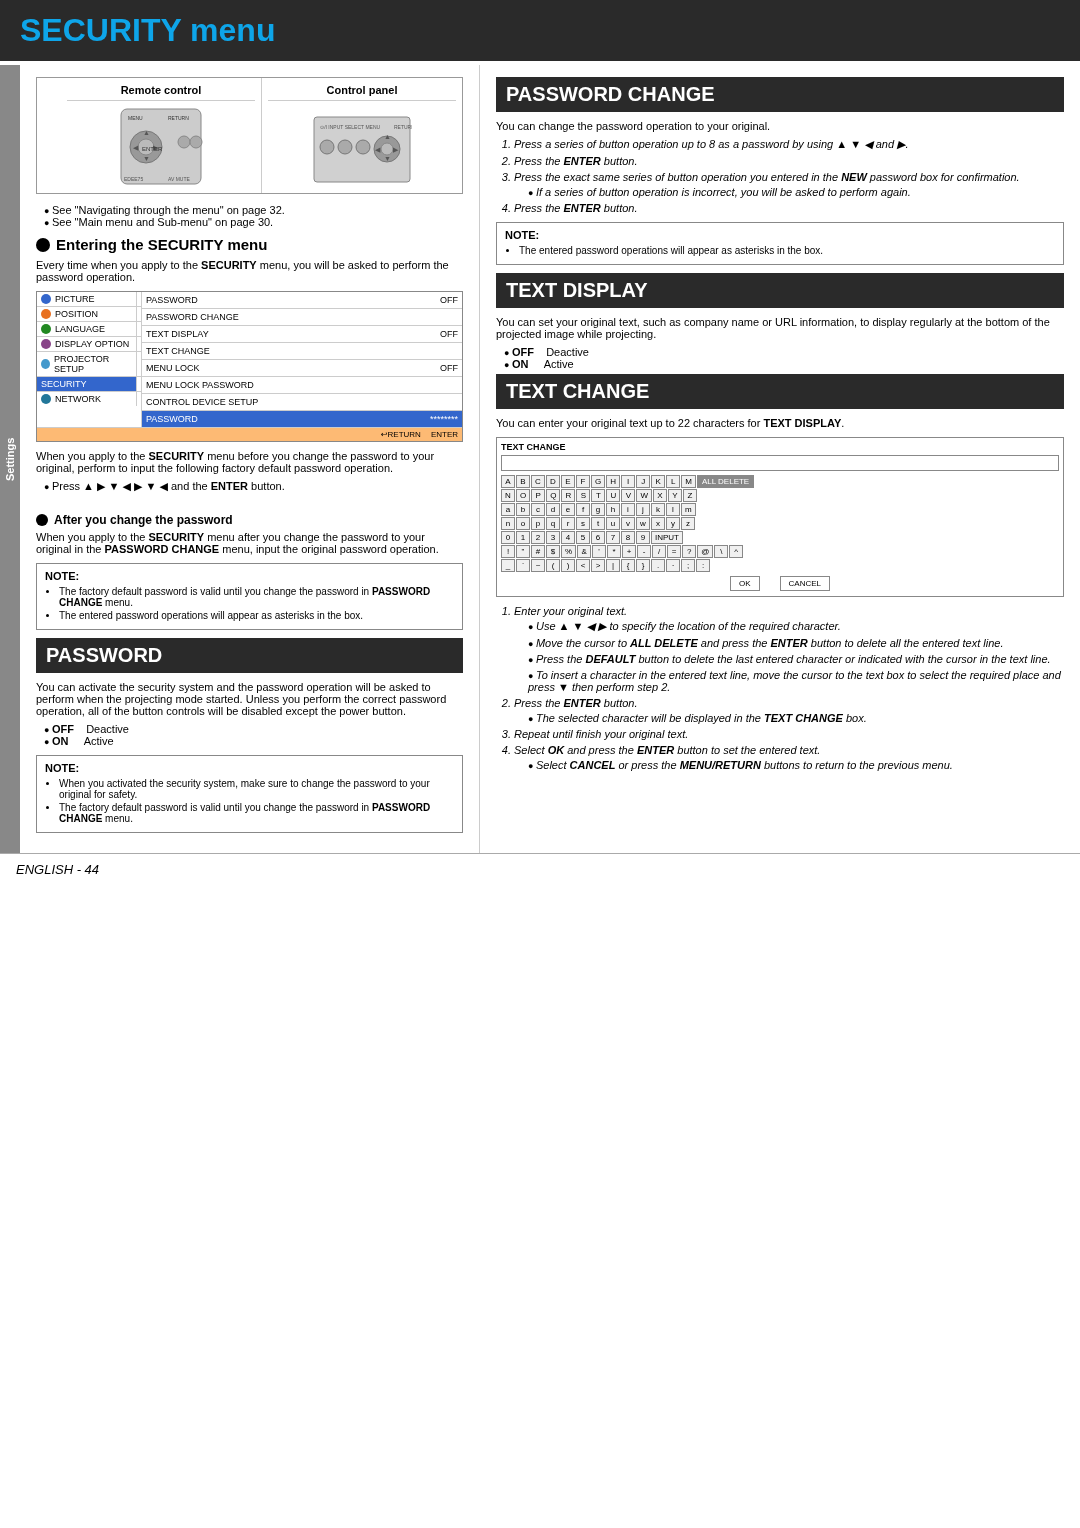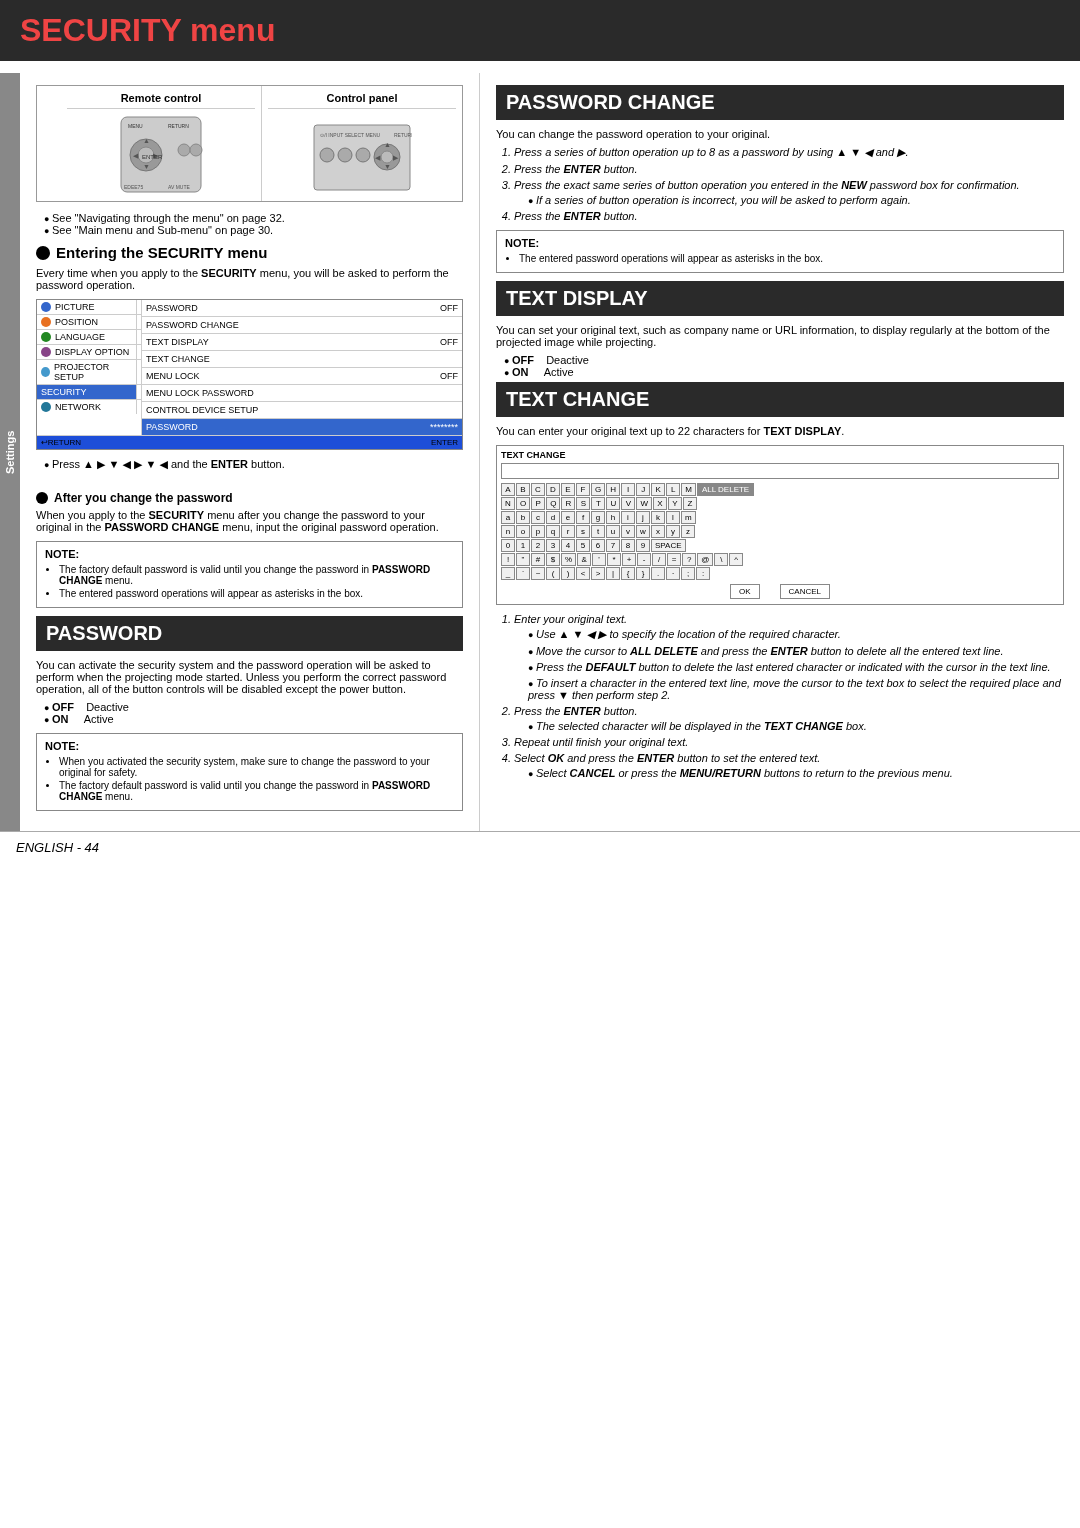--- a/index.html
+++ b/index.html
@@ -6,25 +6,25 @@
     body {
       font-family: Arial, sans-serif;
       font-size: 11px;
       background: #fff;
       width: 1080px;
       min-height: 1528px;
       color: #000;
     }
     .page-title {
       background: #2a2a2a;
-      color: #ef4444;
+      color: #0ea5e9;
       font-size: 32px;
       font-weight: bold;
       padding: 12px 20px;
-      margin-bottom: 12px;
+      margin-bottom: 4px;
     }
     .main-layout {
       display: flex;
       gap: 0;
     }
     .left-col {
       width: 460px;
       padding: 12px 16px;
       border-right: 1px solid #ccc;
       flex-shrink: 0;
@@ -442,26 +442,29 @@
               <div class="menu-right" style="background:#3366cc;color:#fff;">
                   <div class="menu-right-row highlight">
                     <span>PASSWORD</span>
                     <span>********</span>
                   </div>
                 </div>
             </div>
           </div>
         </div>
 
-        <div style="display:flex; justify-content:space-between; padding:2px 4px; font-size:8px; gap:10px; background:#1d4ed8; border-top:1px solid #ccc;">
+        <div style="display:flex; justify-content:flex-end; padding:2px 4px; font-size:8px; gap:10px; background:#fdba74; border-top:1px solid #ccc;">
           <span>↩RETURN</span>
           <span>ENTER</span>
         </div>
       </div>
 
+      <p>
+        When you apply to the <strong>SECURITY</strong> menu before you change the password to your original, perform to input the following factory default password operation.
+      </p>
       <ul class="bullet-list">
         <li>Press ▲ ▶ ▼ ◀ ▶ ▼ ◀ and the <strong>ENTER</strong> button.</li>
       </ul>
 
       <div class="after-header">
         <span>After you change the password</span>
       </div>
       <p>
         When you apply to the <strong>SECURITY</strong> menu after you change the password to your original in the <strong>PASSWORD CHANGE</strong> menu, input the original password operation.
       </p>
@@ -599,21 +602,21 @@
         <span class="key">0</span>
         <span class="key">1</span>
         <span class="key">2</span>
         <span class="key">3</span>
         <span class="key">4</span>
         <span class="key">5</span>
         <span class="key">6</span>
         <span class="key">7</span>
         <span class="key">8</span>
         <span class="key">9</span>
-        <span class="key" style="min-width:30px;">SPACE</span>
+        <span class="key" style="min-width:30px;">INPUT</span>
       </div>
 
       <div class="keyboard-row">
         <span class="key">!</span>
         <span class="key">"</span>
         <span class="key">#</span>
         <span class="key">$</span>
         <span class="key">%</span>
         <span class="key">&amp;</span>
         <span class="key">'</span>

